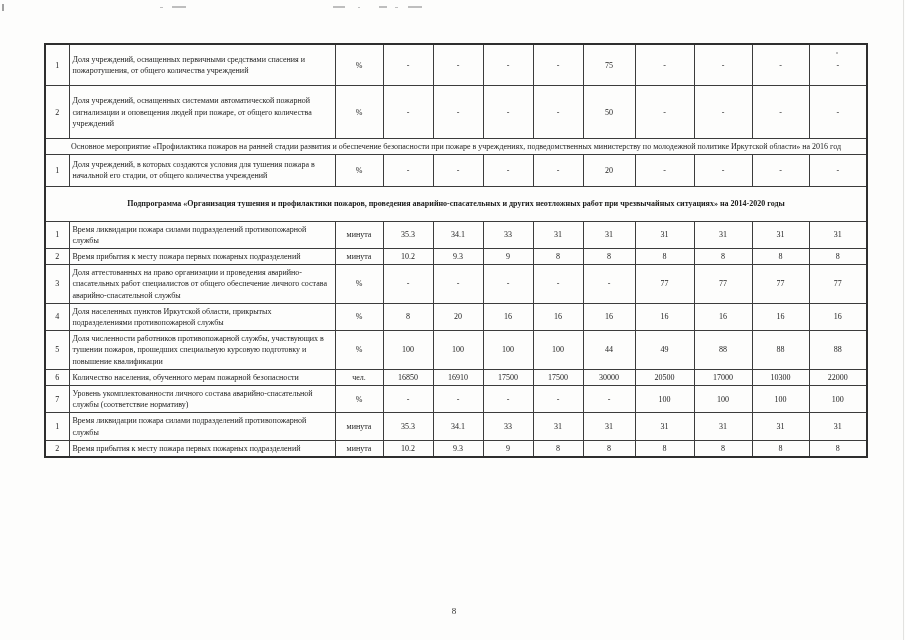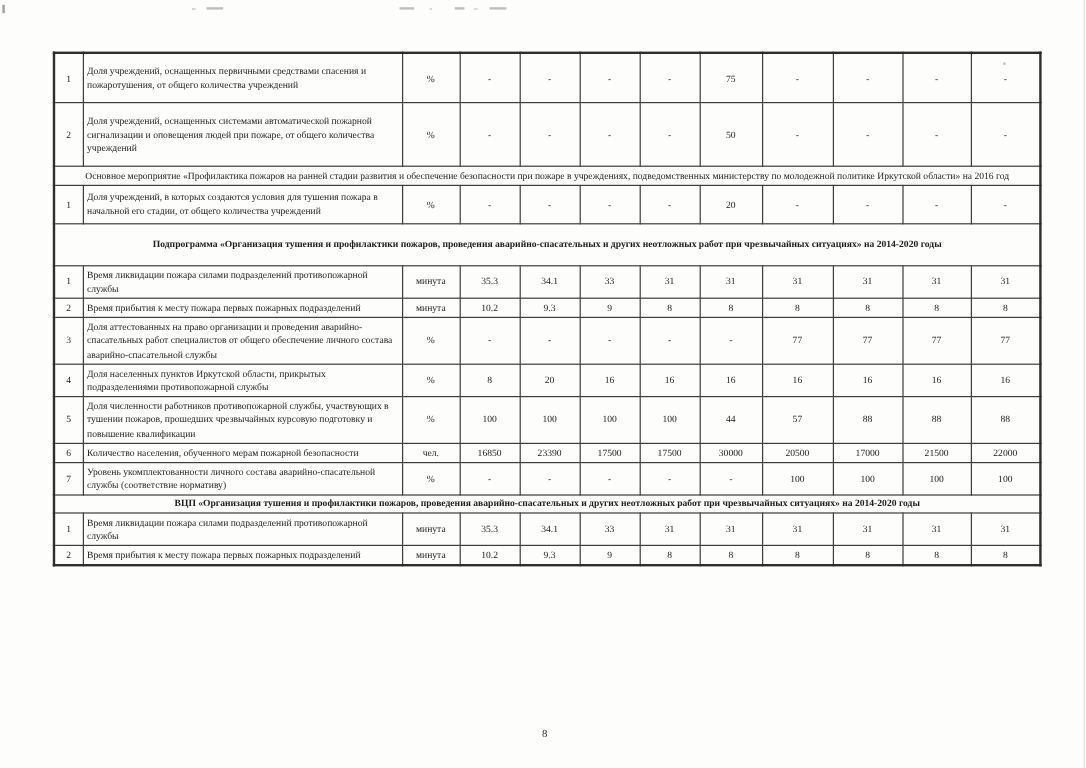--- a/index.html
+++ b/index.html
@@ -190,62 +190,59 @@
           <td class="val">16</td>
           <td class="val">16</td>
           <td class="val">16</td>
           <td class="val">16</td>
           <td class="val">16</td>
           <td class="val">16</td>
           <td class="val">16</td>
         </tr>
         <tr class="sec-2">
           <td class="num">5</td>
-          <td class="name">Доля численности работников противопожарной службы, участвующих в тушении пожаров, прошедших чрезвычайных курсовую подготовку и повышение квалификации</td>
+          <td class="name">Доля численности работников противопожарной службы, участвующих в тушении пожаров, прошедших специальную курсовую подготовку и повышение квалификации</td>
           <td class="unit">%</td>
           <td class="val">100</td>
           <td class="val">100</td>
           <td class="val">100</td>
           <td class="val">100</td>
           <td class="val">44</td>
-          <td class="val">57</td>
+          <td class="val">49</td>
           <td class="val">88</td>
           <td class="val">88</td>
           <td class="val">88</td>
         </tr>
         <tr class="sec-2">
           <td class="num">6</td>
           <td class="name">Количество населения, обученного мерам пожарной безопасности</td>
           <td class="unit">чел.</td>
           <td class="val">16850</td>
-          <td class="val">23390</td>
+          <td class="val">16910</td>
           <td class="val">17500</td>
           <td class="val">17500</td>
           <td class="val">30000</td>
           <td class="val">20500</td>
           <td class="val">17000</td>
-          <td class="val">21500</td>
+          <td class="val">10300</td>
           <td class="val">22000</td>
         </tr>
         <tr class="sec-2">
           <td class="num">7</td>
           <td class="name">Уровень укомплектованности личного состава аварийно-спасательной службы (соответствие нормативу)</td>
           <td class="unit">%</td>
           <td class="val">-</td>
           <td class="val">-</td>
           <td class="val">-</td>
           <td class="val">-</td>
           <td class="val">-</td>
           <td class="val">100</td>
           <td class="val">100</td>
           <td class="val">100</td>
           <td class="val">100</td>
-        </tr>
-        <tr>
-          <td colspan="12" class="section-header bold slim">ВЦП «Организация тушения и профилактики пожаров, проведения аварийно-спасательных и других неотложных работ при чрезвычайных ситуациях» на 2014-2020 годы</td>
         </tr>
         <tr class="sec-3">
           <td class="num">1</td>
           <td class="name">Время ликвидации пожара силами подразделений противопожарной службы</td>
           <td class="unit">минута</td>
           <td class="val">35.3</td>
           <td class="val">34.1</td>
           <td class="val">33</td>
           <td class="val">31</td>
           <td class="val">31</td>

